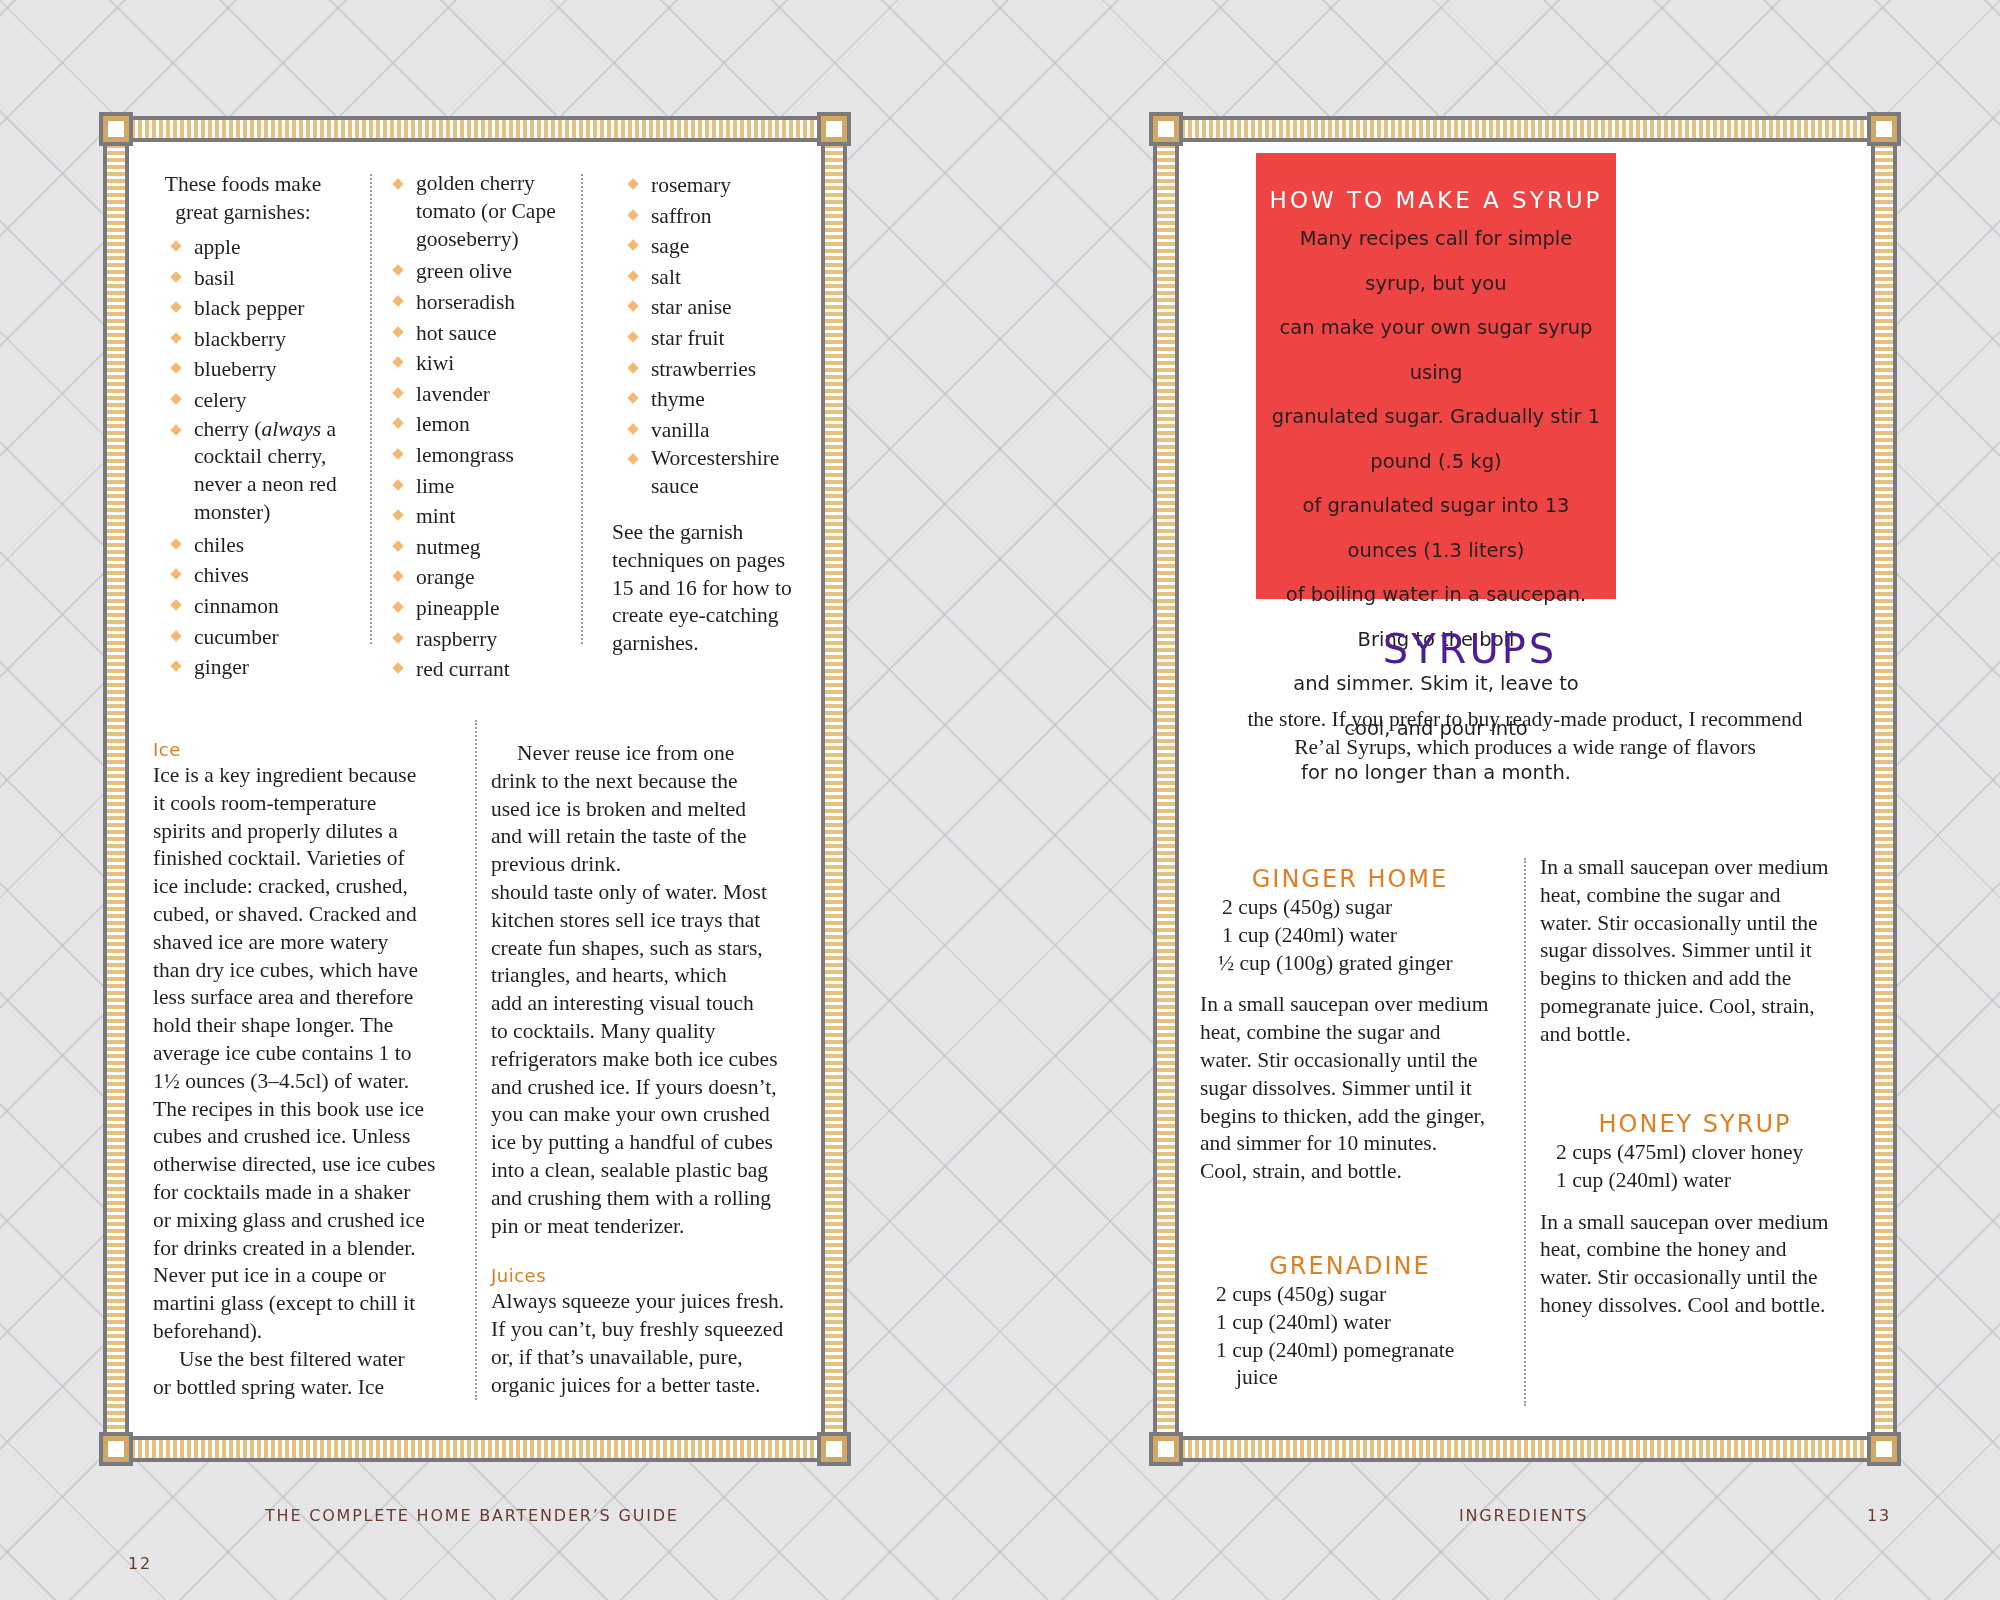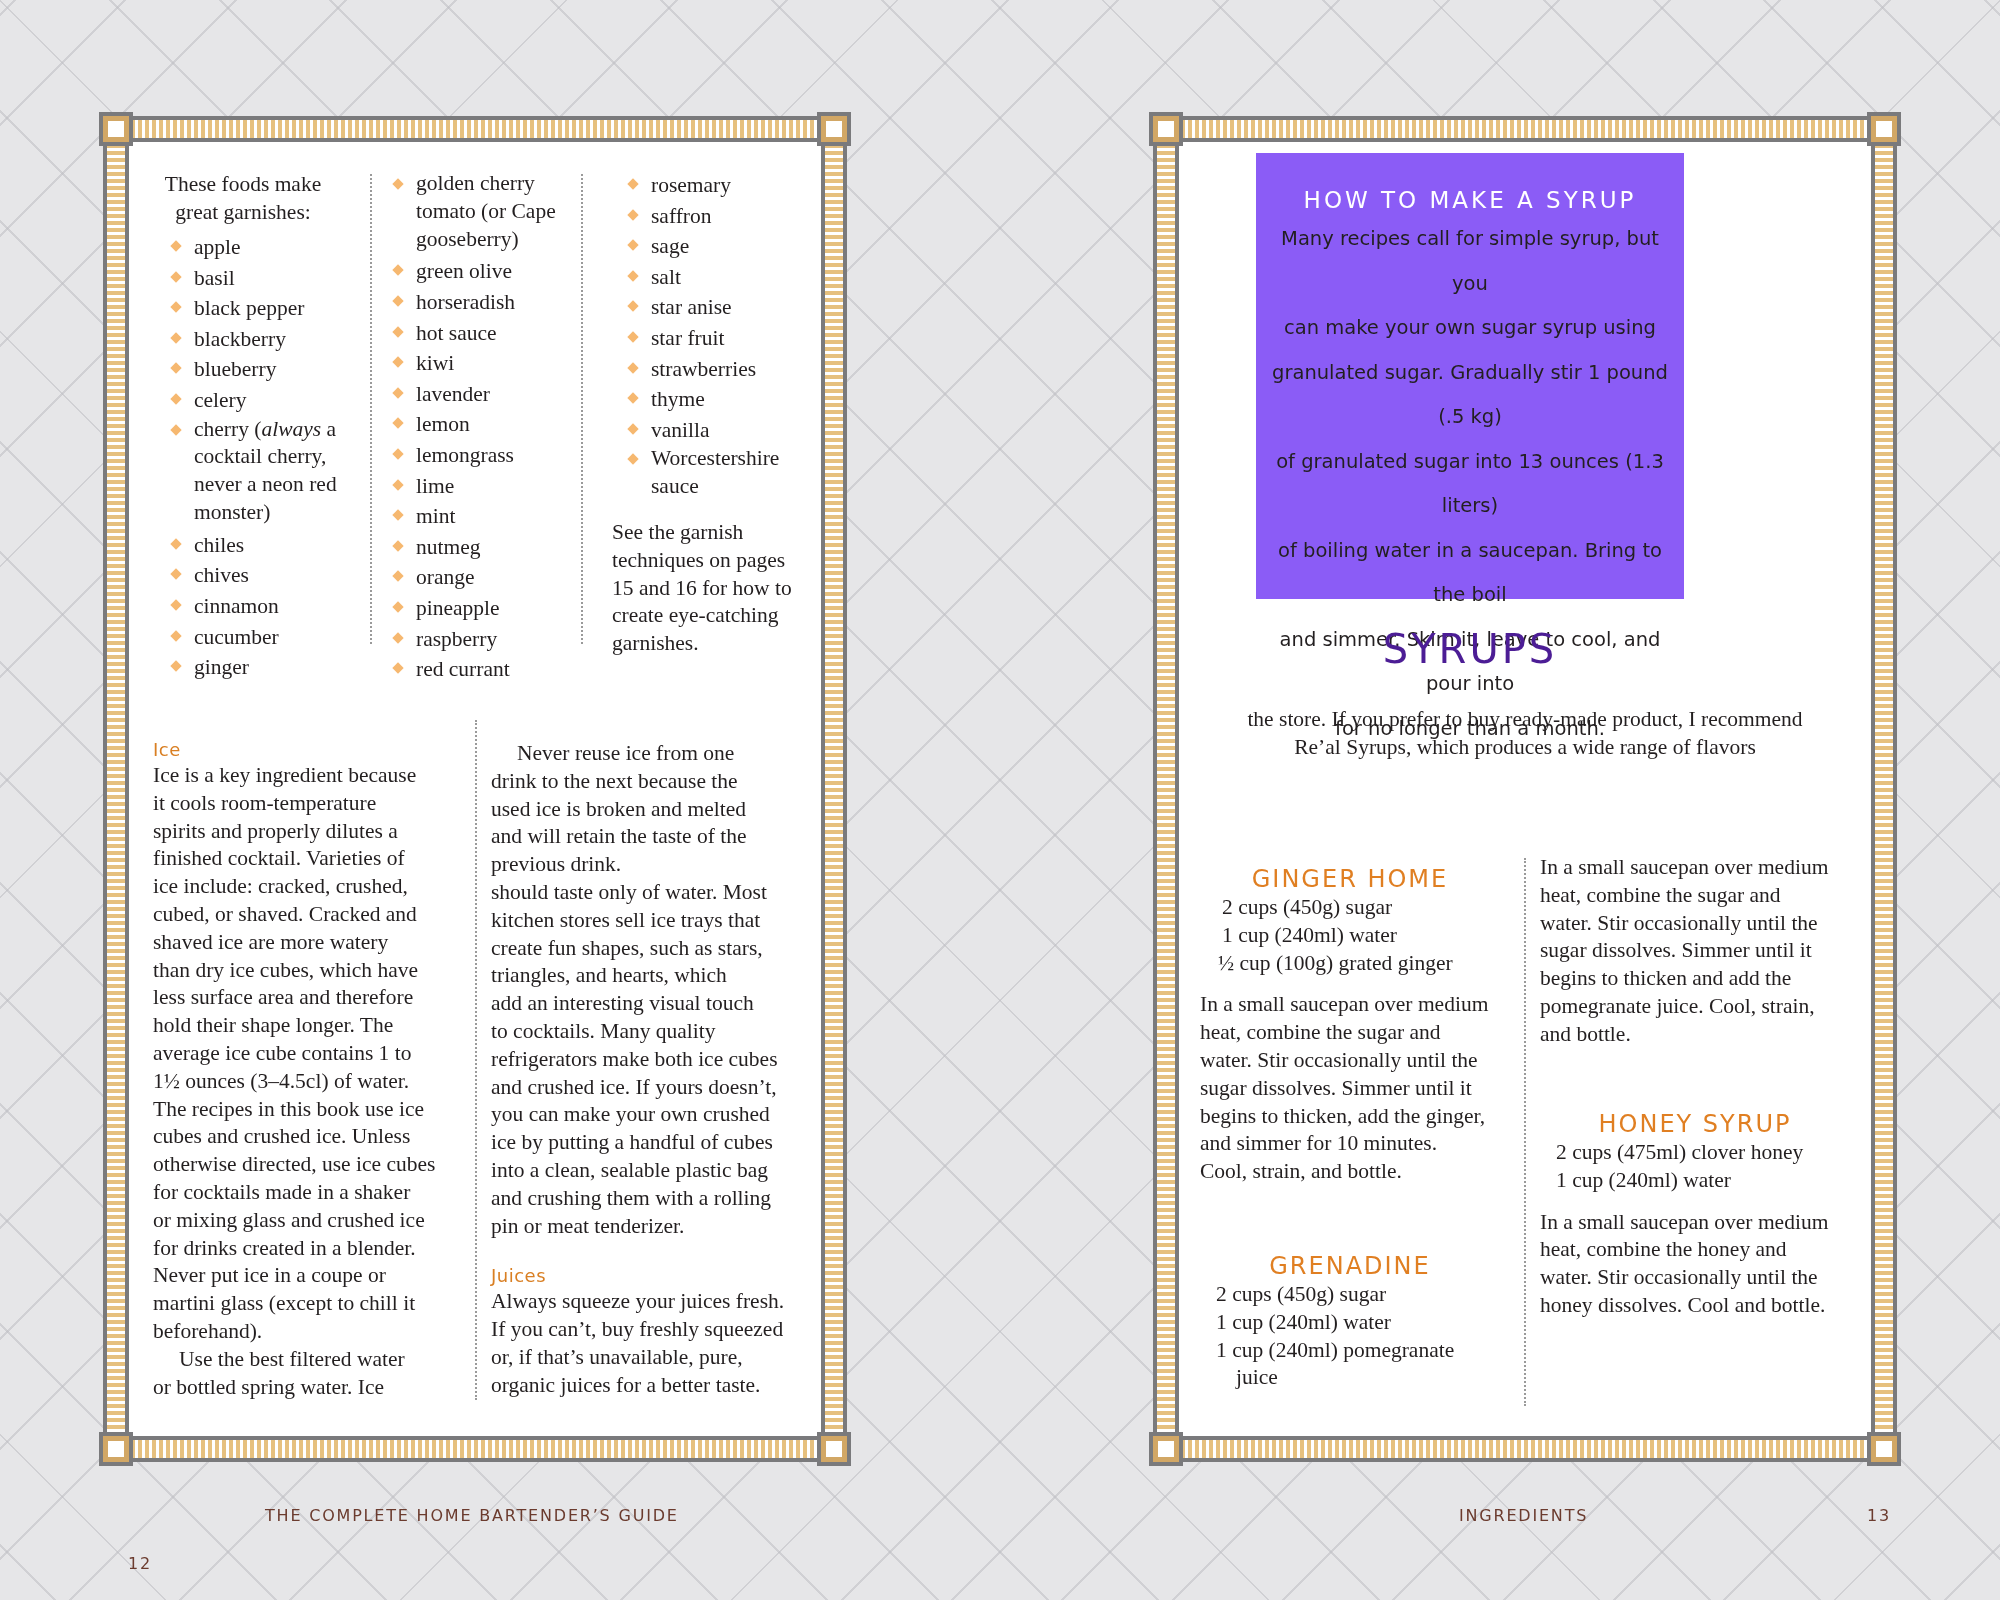--- a/index.html
+++ b/index.html
@@ -68,22 +68,22 @@
       font-family: "DejaVu Sans", "Liberation Sans", sans-serif;
       color: #d97f23;
       font-size: 18px;
       letter-spacing: 0.5px;
       line-height: 24px;
     }
     .indent { text-indent: 26px; }
     .syrup-box {
       position: absolute;
       left: 1256px; top: 153px;
-      width: 428px; height: 446px;
-      background: #8b5cf6;
+      width: 360px; height: 446px;
+      background: #ef4444;
       text-align: center;
     }
     .syrup-box-title {
       font-family: "DejaVu Sans", "Liberation Sans", sans-serif;
       color: #ffffff;
       font-size: 23px;
       letter-spacing: 3px;
       font-weight: normal;
       margin-top: 32px;
       line-height: 30px;

